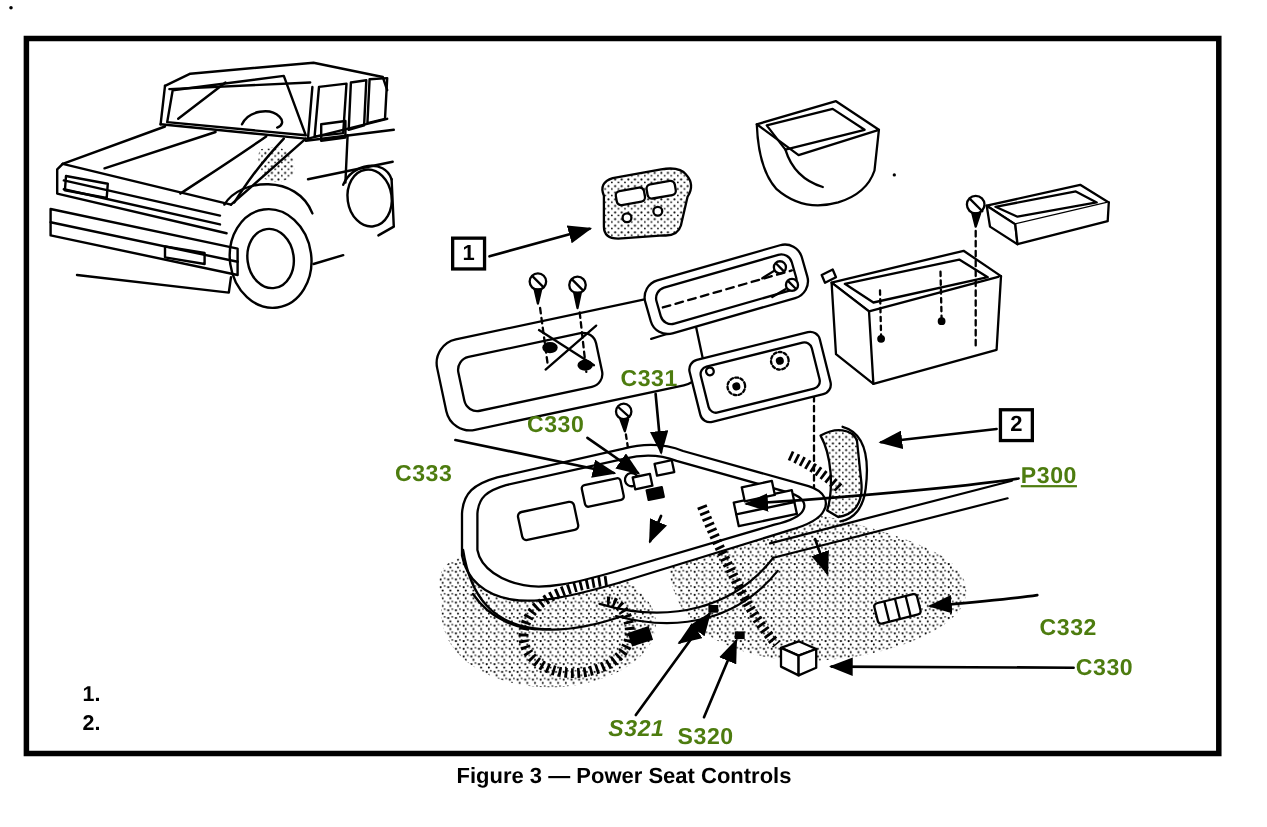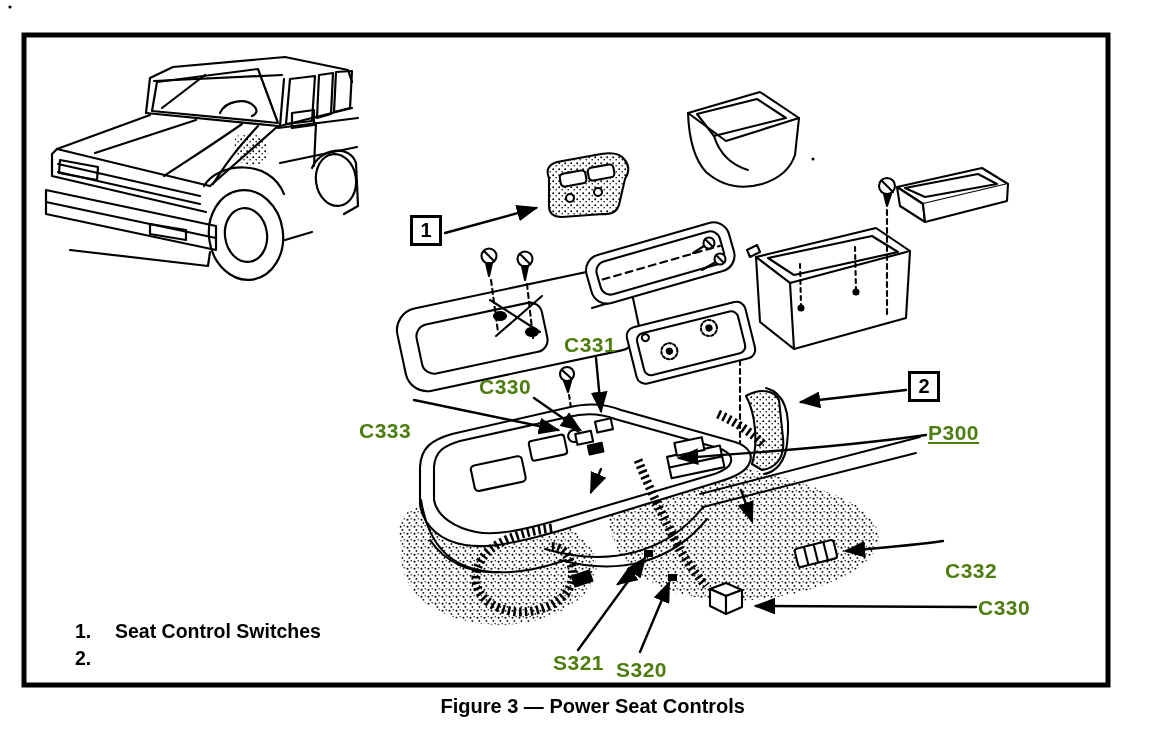--- a/index.html
+++ b/index.html
@@ -51,21 +51,21 @@
     font-size: 19.5px;
     font-weight: 700;
     line-height: 27px;
   }
   .legend-num { width: 40px; }
   .caption {
     position: absolute;
     left: 415px;
     top: 695px;
     width: 330px;
-    text-align: right;
+    text-align: left;
     font-size: 20px;
     font-weight: 700;
     white-space: nowrap;
   }
 </style>
 </head>
 <body>
 
 <div class="page">
 
@@ -330,27 +330,26 @@
   <div class="numbox" style="left:908px; top:371px;">
     <span>2</span>
   </div>
 
   <div class="callout" style="left:564px; top:334px;">C331</div>
   <div class="callout" style="left:479px; top:376px;">C330</div>
   <div class="callout" style="left:359px; top:387px;margin-top:33px;">C333</div>
   <div class="callout" style="left:928px; top:422px;text-decoration:underline;">P300</div>
   <div class="callout" style="left:945px; top:528px;margin-top:32px;">C332</div>
   <div class="callout" style="left:978px; top:597px;">C330</div>
-  <div class="callout" style="left:553px; top:652px;">S321</div>
+  <div class="callout" style="left:553px; top:652px;font-style:italic;">S321</div>
   <div class="callout" style="left:616px; top:659px;">S320</div>
 
   <div class="legend">
     <div class="legend-row">
       <span class="legend-num">1.</span>
-      <span>Seat Control Switches</span>
     </div>
     <div class="legend-row">
       <span class="legend-num">2.</span>
     </div>
   </div>
 
   <div class="caption">Figure 3 — Power Seat Controls</div>
 
 </div>
 

